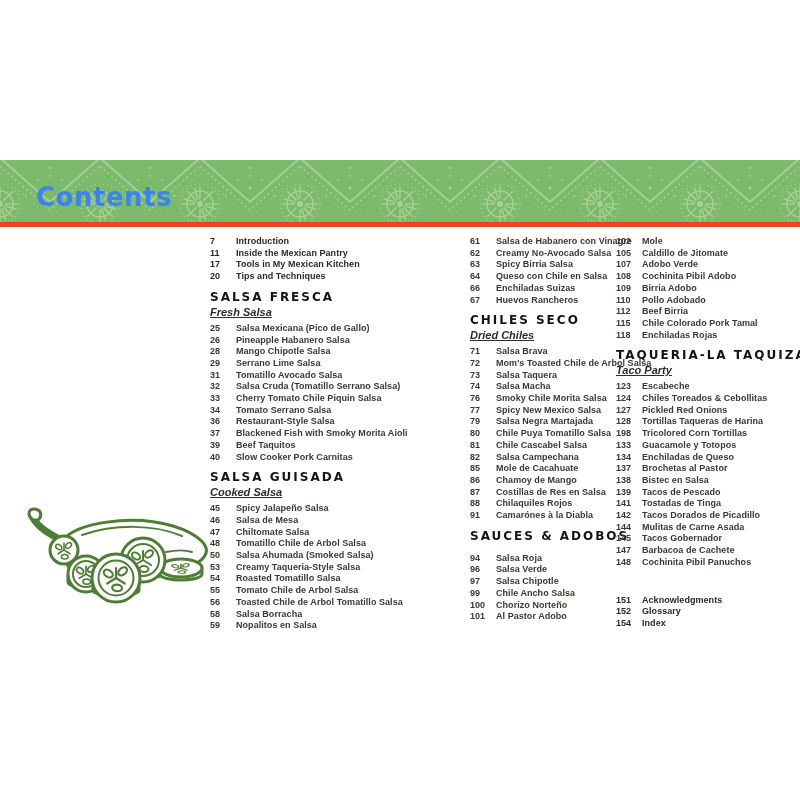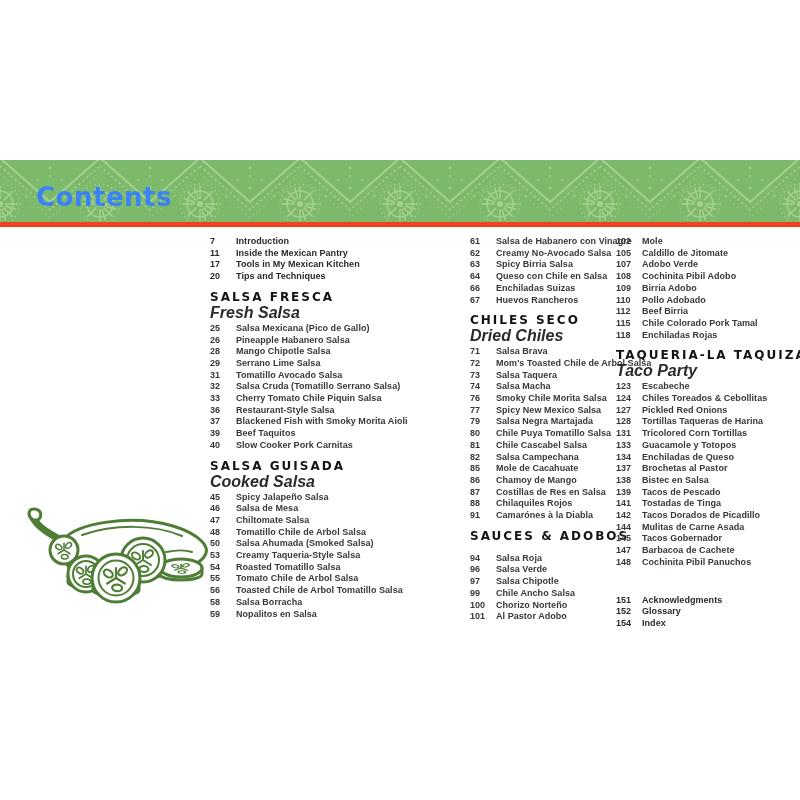--- a/index.html
+++ b/index.html
@@ -16,22 +16,22 @@
 
   
   .toc-col{position:absolute;top:236px;}
   #col-1{left:210px;width:230px;}
   #col-2{left:470px;width:168px;}
   #col-3{left:616px;width:182px;}
 
   .section-title{margin:7px 0 0 0;font-family:"DejaVu Sans",sans-serif;
                  font-weight:800;font-size:12px;line-height:15px;
                  letter-spacing:2px;color:#131313;white-space:nowrap;}
-  .section-sub{margin:1px 0 4px 0;font-size:16px;line-height:13px;
-               font-style:italic;font-weight:700;color:#2e2a27;}
+  .section-sub{margin:1px 0 4px 0;font-size:11px;line-height:13px;
+               font-style:italic;font-weight:700;color:#2e2a27;text-decoration:underline;}
   .section-title + .entries{margin-top:9px;}
 
   .entry{display:flex;align-items:flex-start;font-size:9px;line-height:11.7px;
          font-weight:700;color:#3b3733;letter-spacing:.05px;white-space:nowrap;}
   .entry .num{width:26px;flex:none;}
   .entry.frontmatter,.entry.backmatter{color:#2c2825;}
   .block{margin:0;}
   .block.gapped{margin-top:26px;}
 
   
@@ -138,20 +138,24 @@
           </div>
           <div class="entry">
             <span class="num">32</span>
             <span class="ttl">Salsa Cruda (Tomatillo Serrano Salsa)</span>
           </div>
           <div class="entry">
             <span class="num">33</span>
             <span class="ttl">Cherry Tomato Chile Piquin Salsa</span>
           </div>
           <div class="entry">
+            <span class="num">34</span>
+            <span class="ttl">Tomato Serrano Salsa</span>
+          </div>
+          <div class="entry">
             <span class="num">36</span>
             <span class="ttl">Restaurant-Style Salsa</span>
           </div>
           <div class="entry">
             <span class="num">37</span>
             <span class="ttl">Blackened Fish with Smoky Morita Aioli</span>
           </div>
           <div class="entry">
             <span class="num">39</span>
             <span class="ttl">Beef Taquitos</span>
@@ -393,21 +397,21 @@
           </div>
           <div class="entry">
             <span class="num">127</span>
             <span class="ttl">Pickled Red Onions</span>
           </div>
           <div class="entry">
             <span class="num">128</span>
             <span class="ttl">Tortillas Taqueras de Harina</span>
           </div>
           <div class="entry">
-            <span class="num">131</span>
+            <span class="num">198</span>
             <span class="ttl">Tricolored Corn Tortillas</span>
           </div>
           <div class="entry">
             <span class="num">133</span>
             <span class="ttl">Guacamole y Totopos</span>
           </div>
           <div class="entry">
             <span class="num">134</span>
             <span class="ttl">Enchiladas de Queso</span>
           </div>

